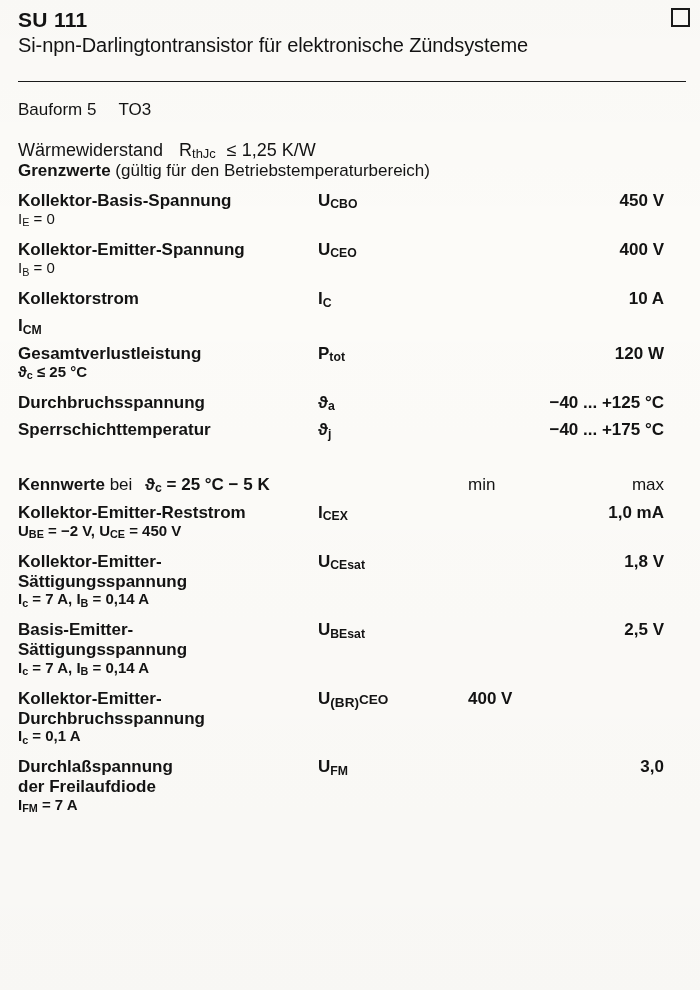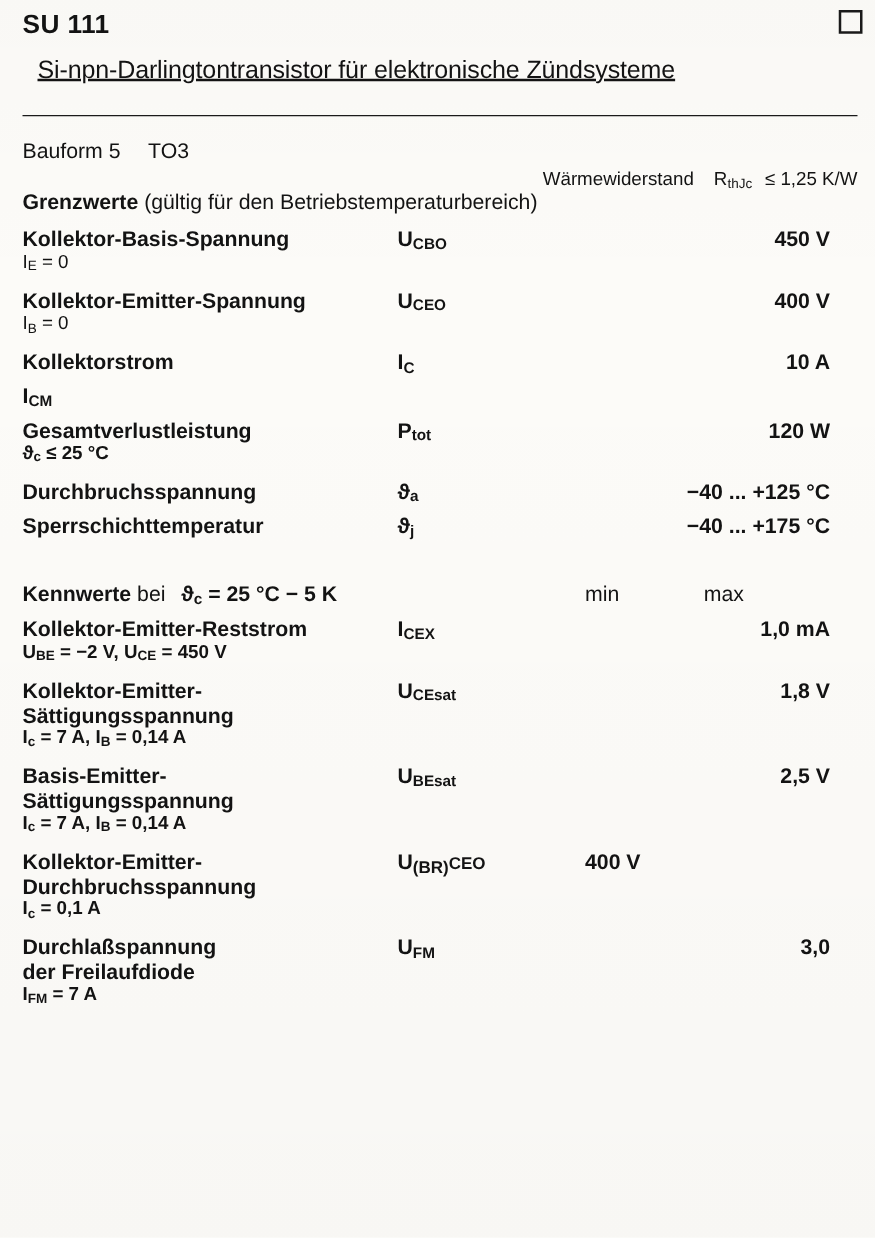--- a/index.html
+++ b/index.html
@@ -37,23 +37,22 @@
   .part-no {
     font-size: 21px;
     font-weight: bold;
     letter-spacing: 0.3px;
     margin: 0 0 1px 0;
   }
   .subtitle {
     font-size: 20px;
     line-height: 1.28;
     letter-spacing: -0.1px;
-    margin: 12px;
+    margin: 0;
     font-weight: normal;
-    text-decoration: underline;
   }
   .corner-box {
     position: absolute;
     right: 10px;
     top: 8px;
     width: 15px;
     height: 15px;
     border: 2px solid #1a1a1a;
   }
 
@@ -108,23 +107,22 @@
   .blk { margin-top: 11px; }
   .blk-tight { margin-top: 7px; }
 
   .bauform {
     font-size: 17px;
     margin-top: 18px;
   }
   .bauform .gap { display: inline-block; width: 22px; }
 
   .waerme {
-    font-size: 15px;
-    margin-top: 4px;
-    text-align: right;
+    font-size: 18px;
+    margin-top: 20px;
   }
   .waerme .gap { display: inline-block; width: 16px; }
 
   .grenz {
     font-size: 17px;
   }
 
   .kennwerte-head {
     display: flex;
     font-size: 17px;
@@ -227,21 +225,21 @@
     </div>
 
     <div class="kennwerte-head">
       <div class="col-label">
         <b>Kennwerte</b>
         <span>bei</span>
         <span style="margin-left:8px"><b>ϑ<sub>c</sub> = 25 °C − 5 K</b></span>
       </div>
       <div class="col-sym"></div>
       <div class="col-min hdr-min">min</div>
-      <div class="val-head hdr-max" style="text-align:left">max</div>
+      <div class="val-head hdr-max" style="text-align:right">max</div>
     </div>
 
     <div class="section" style="margin-top:8px">
 
       <div>
         <div class="row">
           <div class="col-label b multiline-label">Kollektor-Emitter-Reststrom</div>
           <div class="col-sym b">I<sub>CEX</sub></div>
           <div class="col-min b"></div>
           <div class="col-val">1,0 mA</div>

